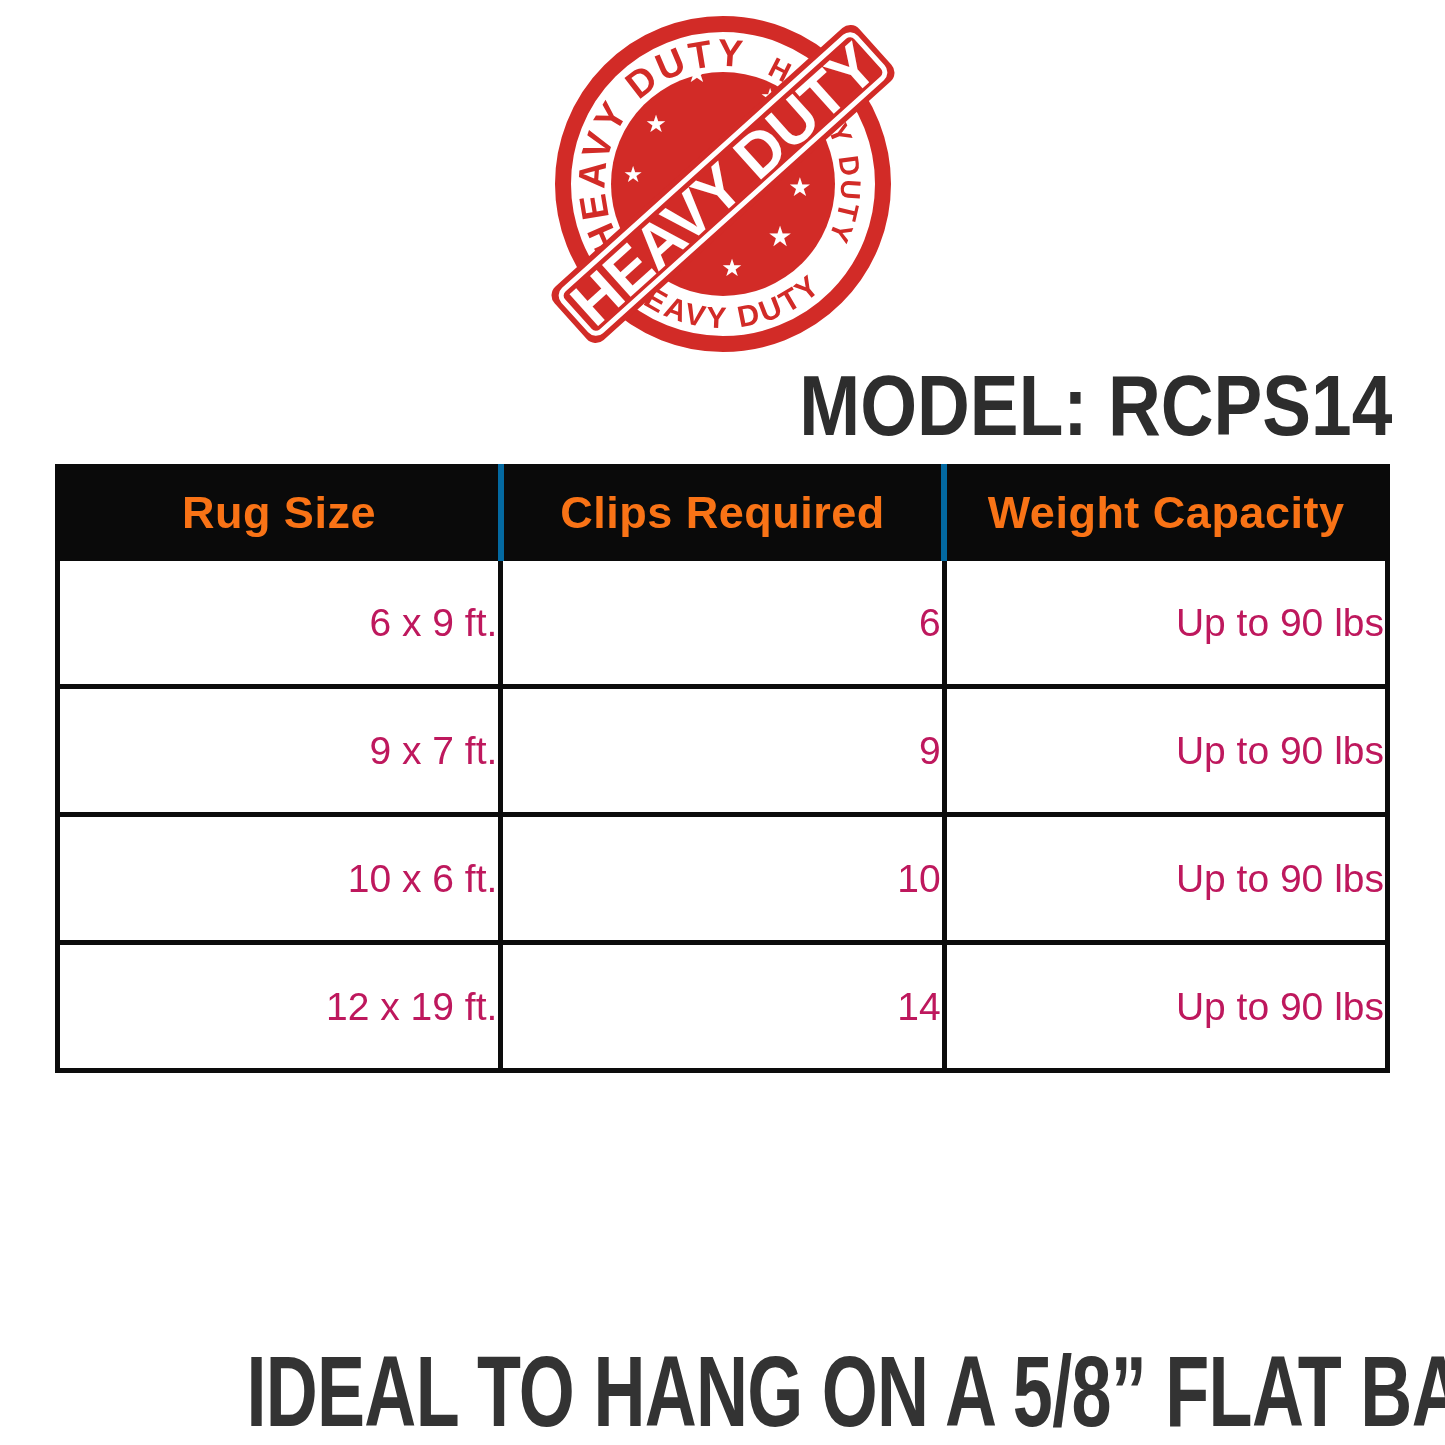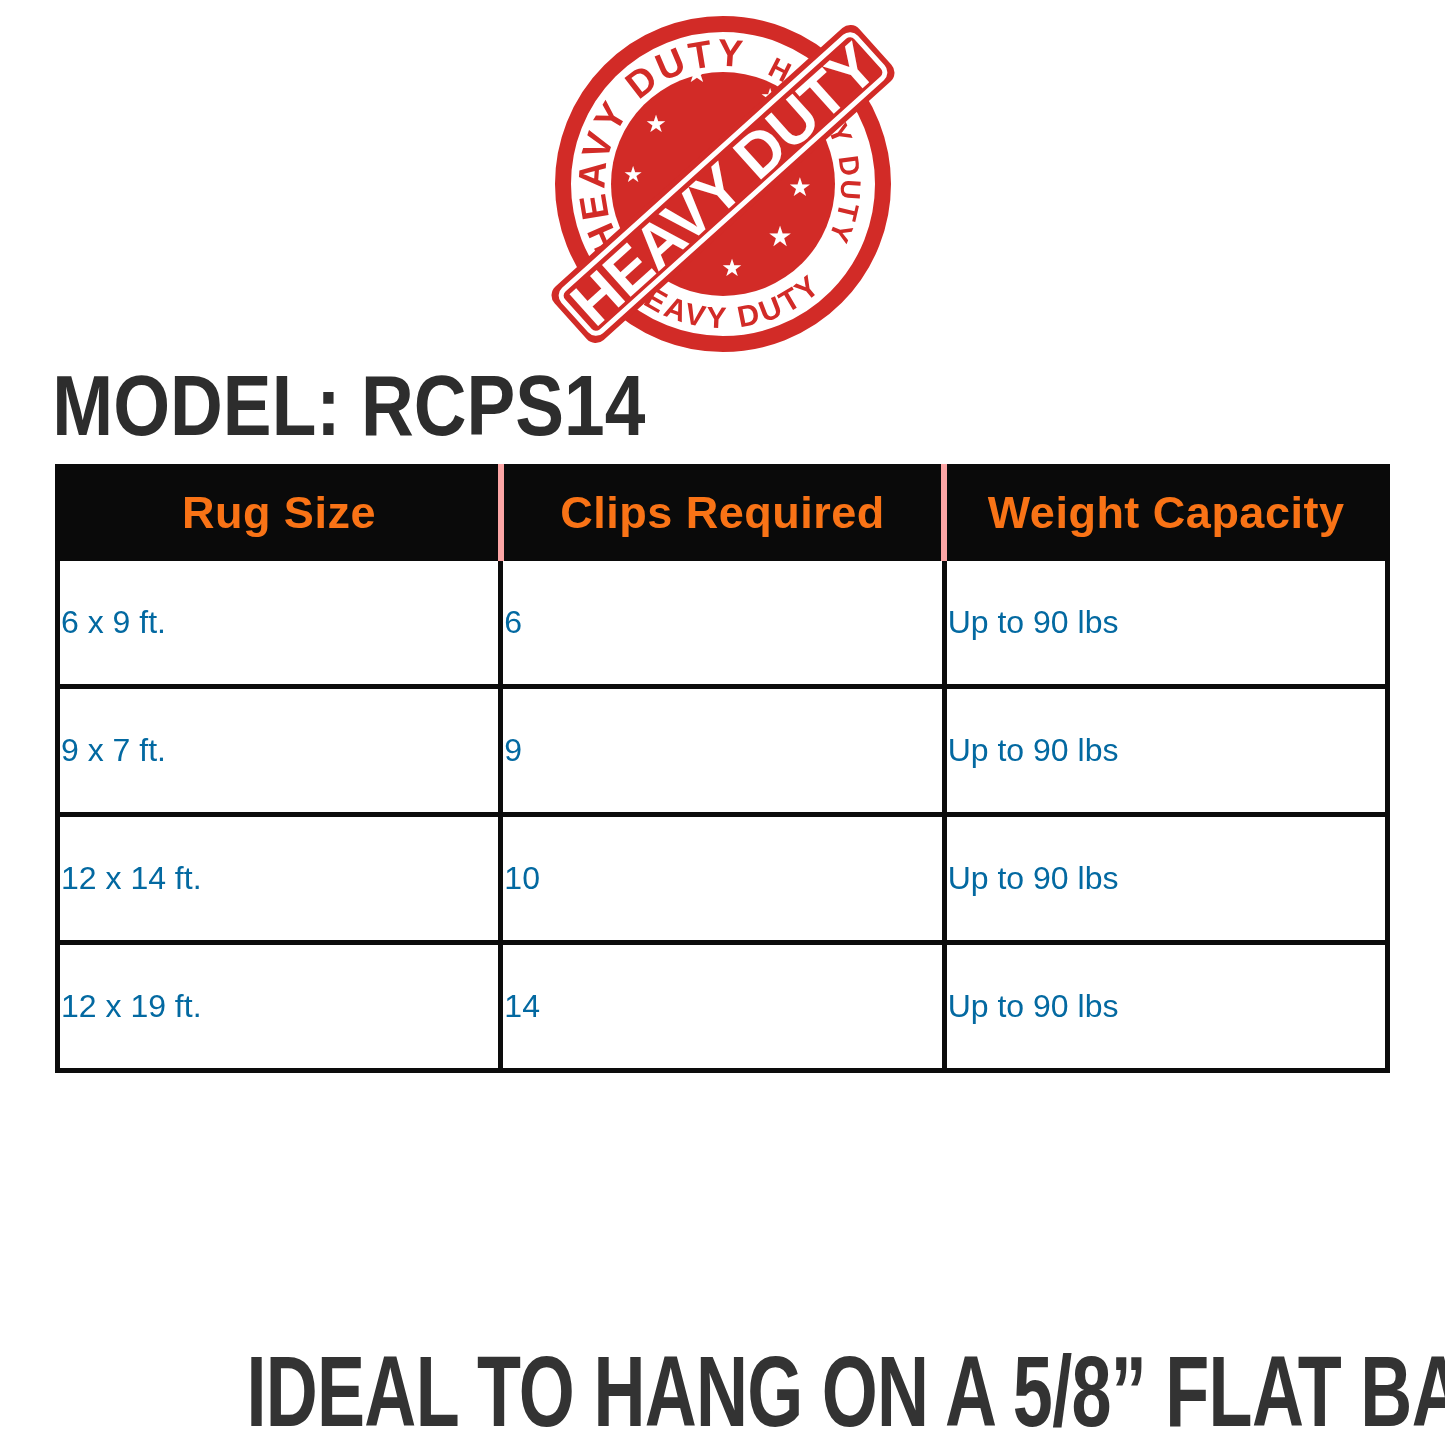--- a/index.html
+++ b/index.html
@@ -16,21 +16,21 @@
     position: absolute;
     top: 4px; left: 50%;
     transform: translateX(-50%);
   }
 
   
   .title {
     position: absolute;
     top: 358px; left: 0;
     width: 100%;
-    text-align: left;
+    text-align: right;
     line-height: 1.1;
     white-space: nowrap;
   }
   .title span {
     display: inline-block;
     font-size: 86px;
     font-weight: 800;
     color: #2d2d2d;
     letter-spacing: 0px;
     transform: scaleX(0.85);
@@ -48,29 +48,29 @@
     background: #0a0a0a;
     color: #f97316;
     font-size: 45px;
     font-weight: 700;
     letter-spacing: 0.5px;
     height: 85px;
     border: 5px solid #0a0a0a;
     text-align: center;
     vertical-align: middle;
   }
-  .spec-table th + th { border-left: 6px solid #fca5a5; }
+  .spec-table th + th { border-left: 6px solid #0369a1; }
   .spec-table td {
     background: #ffffff;
-    color: #0369a1;
-    font-size: 32px;
+    color: #be185d;
+    font-size: 39px;
     font-weight: 400;
     height: 121px;
     border: 5px solid #0c0c0c;
-    text-align: left;
+    text-align: right;
     vertical-align: middle;
   }
 
   
   .footer {
     position: absolute;
     top: 1334px; left: 0;
     width: 100%;
     text-align: center;
     white-space: nowrap;
@@ -144,21 +144,21 @@
       <td>6 x 9 ft.</td>
       <td>6</td>
       <td>Up to 90 lbs</td>
     </tr>
     <tr>
       <td>9 x 7 ft.</td>
       <td>9</td>
       <td>Up to 90 lbs</td>
     </tr>
     <tr>
-      <td>12 x 14 ft.</td>
+      <td>10 x 6 ft.</td>
       <td>10</td>
       <td>Up to 90 lbs</td>
     </tr>
     <tr>
       <td>12 x 19 ft.</td>
       <td>14</td>
       <td>Up to 90 lbs</td>
     </tr>
   </tbody>
 </table>

